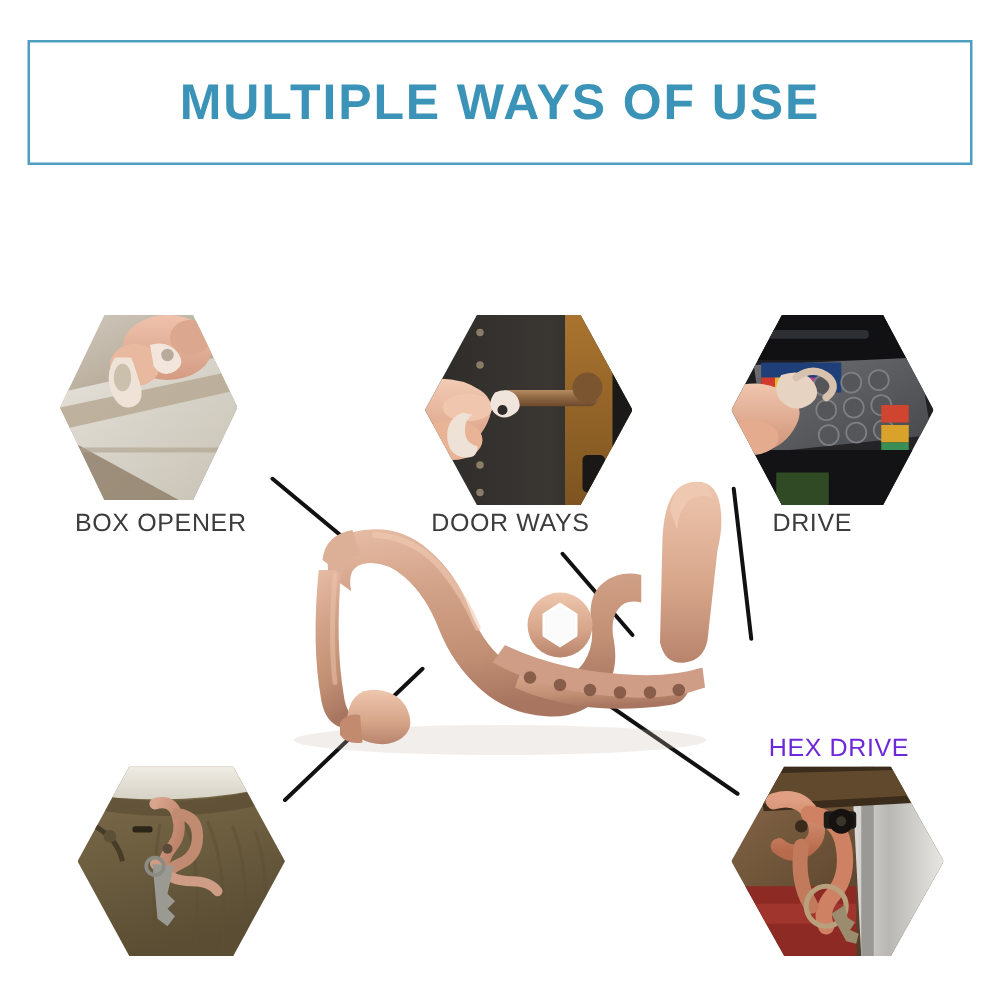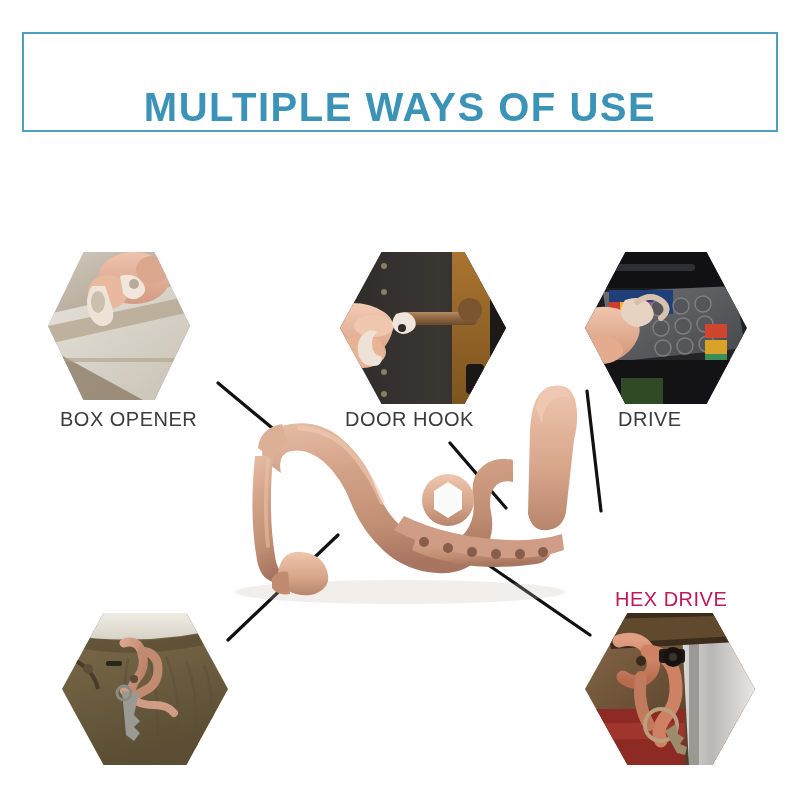--- a/index.html
+++ b/index.html
@@ -22,21 +22,21 @@
   .title-banner {
     position: absolute;
     left: 22px;
     top: 32px;
     width: 756px;
     height: 100px;
     border: 2px solid #4e9ec0;
     box-sizing: border-box;
     background: #ffffff;
     display: flex;
-    align-items: flex-end;
+    align-items: center;
     justify-content: center;
   }
   .title-text {
     font-family: "Liberation Sans", sans-serif;
     font-weight: bold;
     font-size: 40px;
     letter-spacing: 1.5px;
     color: #3b94b8;
     white-space: nowrap;
   }
@@ -368,17 +368,17 @@
           <polygon points="448,322 462,331 462,349 448,358 434,349 434,331" fill="#ffffff"></polygon>
           <polygon points="448,324 460,332 460,348 448,356 436,348 436,332" fill="#fbfbfb"></polygon>
         </g>
 
         <path d="M300 268 q34 2 56 30 q16 20 26 44" fill="none" stroke="#f0cab3" stroke-width="5" stroke-linecap="round" opacity="0.6"></path>
         <path d="M268 300 q-4 50 0 86" fill="none" stroke="#eec6ae" stroke-width="4" stroke-linecap="round" opacity="0.5"></path>
       </g>
     </svg>
 
     <div class="label" id="lb-box-opener" style="left: 60px; top: 248px; color: rgb(60, 60, 60);">BOX OPENER</div>
-    <div class="label" id="lb-door-hook" style="left: 345px; top: 248px; color: rgb(60, 60, 60);">DOOR HOOK</div>
+    <div class="label" id="lb-door-hook" style="left: 345px; top: 248px; color: rgb(60, 60, 60);">DOOR WAYS</div>
     <div class="label" id="lb-stylus" style="left: 618px; top: 248px; color: rgb(60, 60, 60);">DRIVE</div>
-    <div class="label" id="lb-hex-drive" style="left: 615px; top: 428px; color: #be185d;">HEX DRIVE</div>
+    <div class="label" id="lb-hex-drive" style="left: 615px; top: 428px; color: #6d28d9;">HEX DRIVE</div>
   </div>
 </div>
 
 </body></html>

